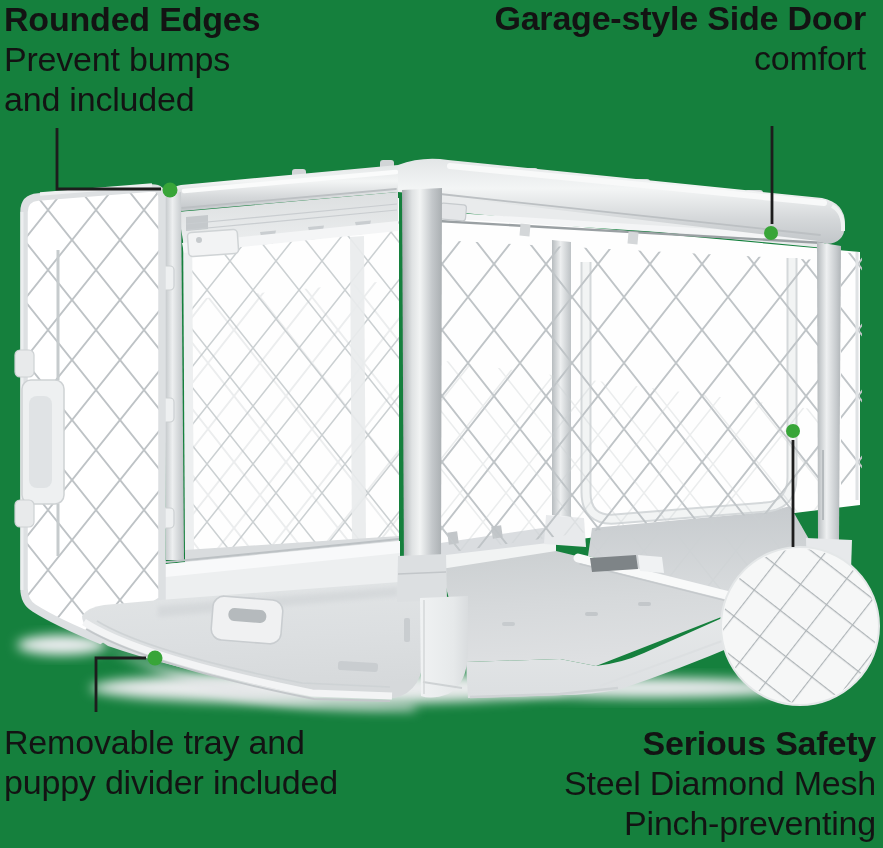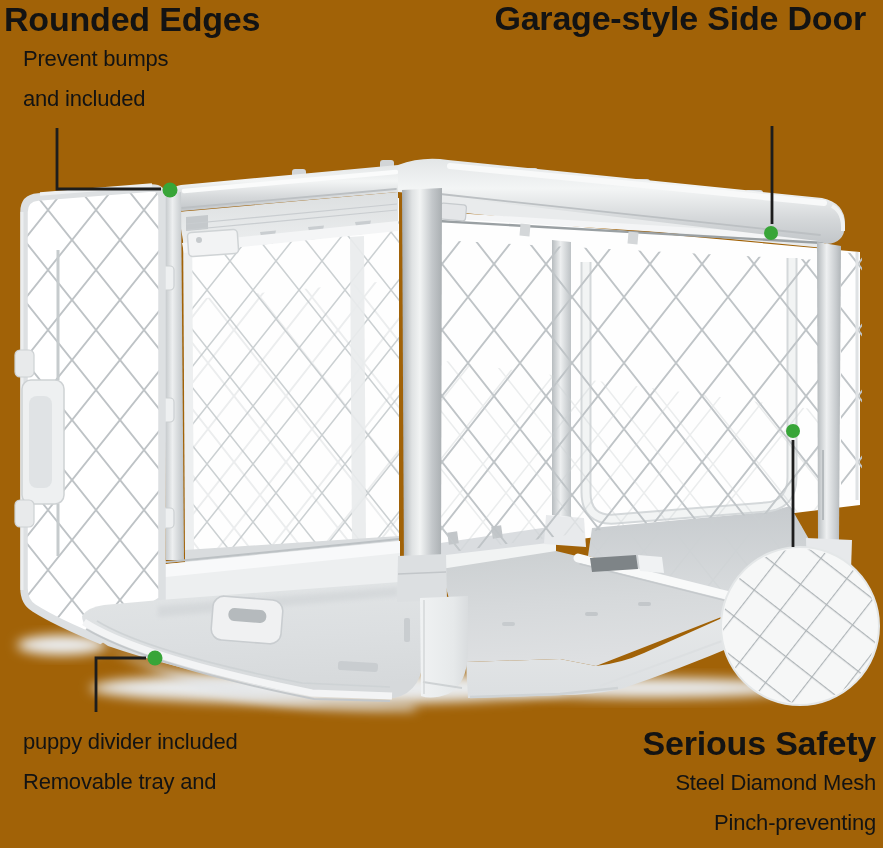--- a/index.html
+++ b/index.html
@@ -1,21 +1,21 @@
 <!DOCTYPE html>
 <html><head>
 <meta charset="utf-8">
 <style>
   html,body{margin:0;padding:0;background:#ffffff;}
-  .stage{position:relative;width:883px;height:848px;background:#a16207;overflow:hidden;
+  .stage{position:relative;width:883px;height:848px;background:#15803d;overflow:hidden;
          font-family:"Liberation Sans", sans-serif;}
   .stage svg{position:absolute;left:0;top:0;}
   .callout{position:absolute;color:#131313;}
   .callout .title{font-weight:bold;font-size:34px;line-height:40px;letter-spacing:-0.2px;}
-  .callout .line{font-weight:normal;font-size:22px;line-height:40px;letter-spacing:-0.2px;margin-left:19px;}
+  .callout .line{font-weight:normal;font-size:34px;line-height:40px;letter-spacing:-0.2px;}
   .align-left{text-align:left;}
   .align-right{text-align:right;}
   #co-tl{left:4px;top:-1px;width:420px;}
   #co-tr{right:17px;top:-2px;width:460px;}
   #co-bl{left:4px;top:722px;width:420px;}
   #co-br{right:7px;top:723px;width:460px;}
 </style>
 </head>
 <body>
 
@@ -287,25 +287,26 @@
 </svg>
 
 <div class="callout align-left" id="co-tl" style="color: rgb(19, 19, 19);">
   <div class="title">Rounded Edges</div>
   <div class="line">Prevent bumps</div>
   <div class="line">and included</div>
 </div>
 
 <div class="callout align-right" id="co-tr" style="color: rgb(19, 19, 19);">
   <div class="title">Garage-style Side Door</div>
+  <div class="line">comfort</div>
 </div>
 
 <div class="callout align-left" id="co-bl" style="color: rgb(19, 19, 19);">
+  <div class="line">Removable tray and</div>
   <div class="line">puppy divider included</div>
-  <div class="line">Removable tray and</div>
 </div>
 
 <div class="callout align-right" id="co-br" style="color: rgb(19, 19, 19);">
   <div class="title">Serious Safety</div>
   <div class="line">Steel Diamond Mesh</div>
   <div class="line">Pinch-preventing</div>
 </div>
 
 </div>
 

